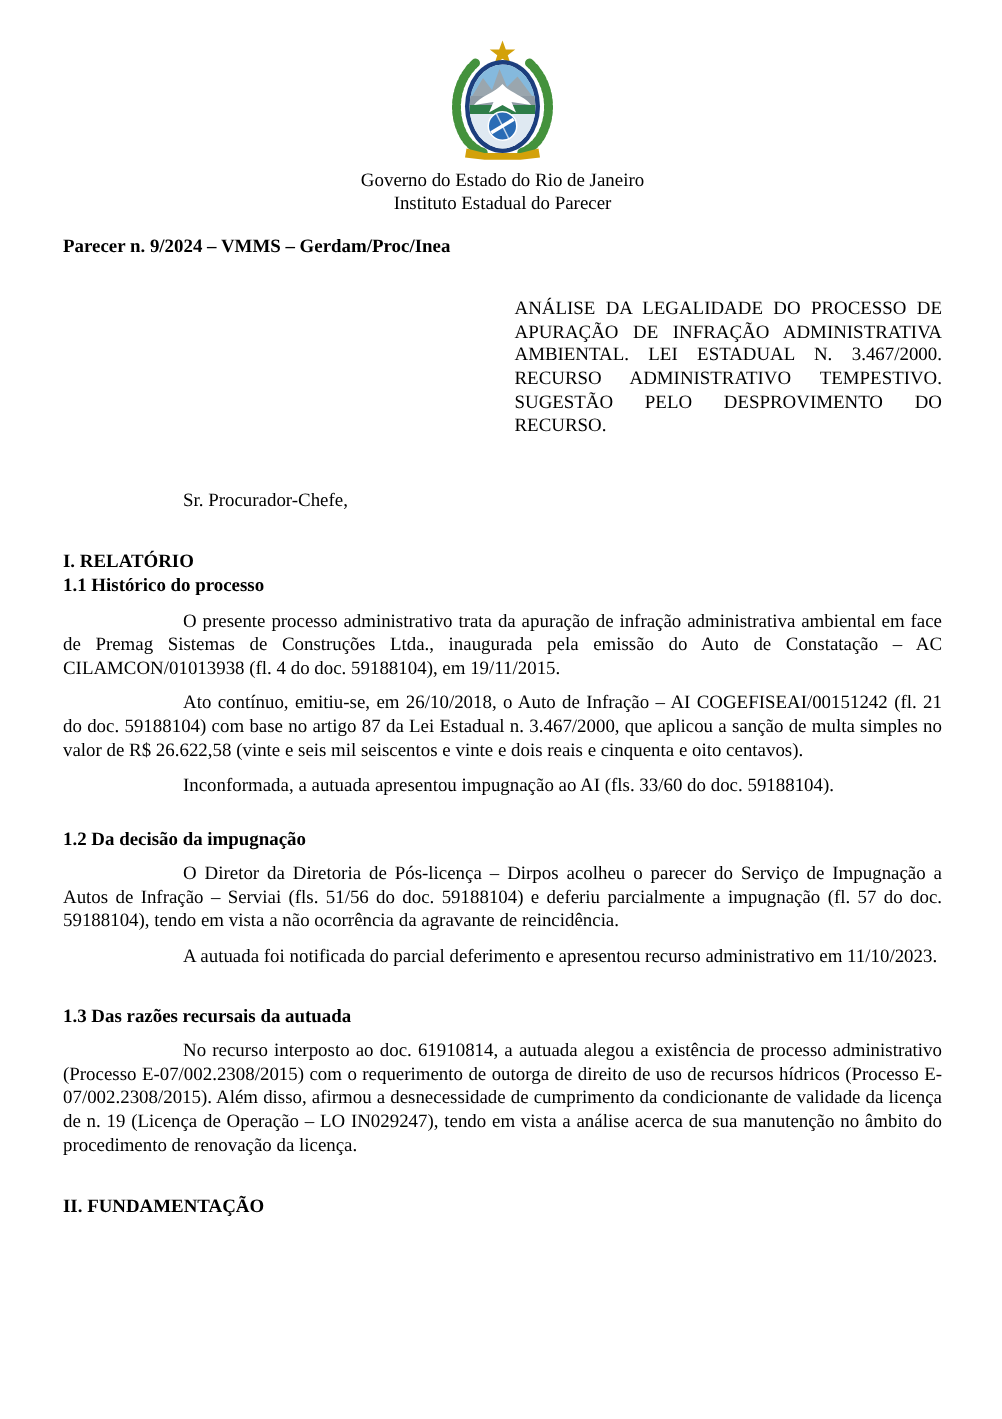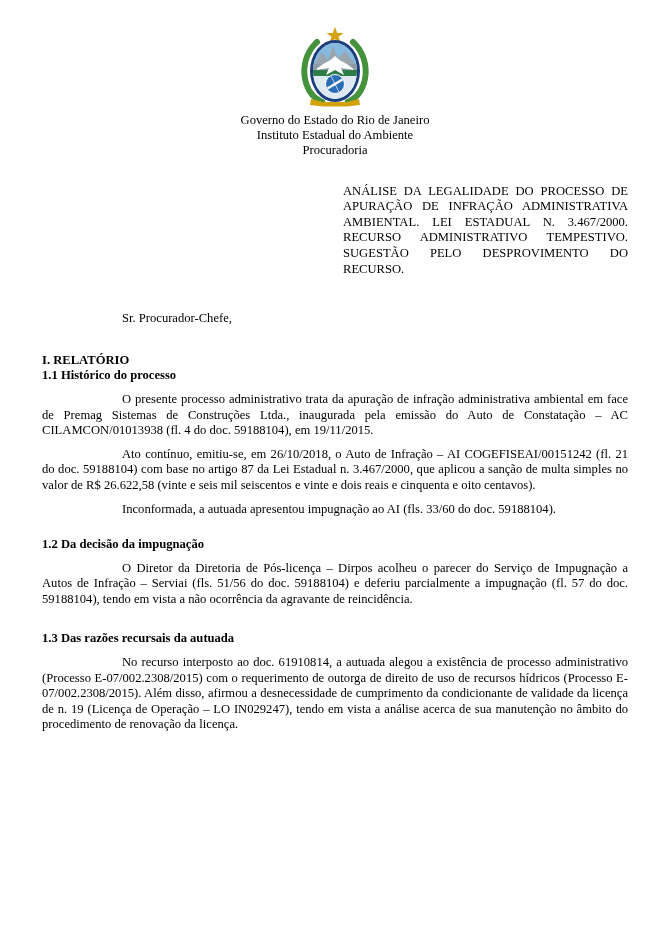--- a/index.html
+++ b/index.html
@@ -89,42 +89,44 @@
             <path d="M43,30 C38,36 28,38 24,44 L37,42 L34,49 L43,44 L52,49 L49,42 L62,44 C58,38 48,36 43,30 Z" fill="#ffffff"></path>
             <circle cx="43" cy="58" r="9.5" fill="#2a6cb5"></circle>
             <circle cx="43" cy="58" r="9.5" fill="none" stroke="#ffffff" stroke-width="1"></circle>
             <path d="M35.5,62.5 L50.5,53.5" stroke="#ffffff" stroke-width="2.4"></path>
             <path d="M39,50 L47,66" stroke="#ffffff" stroke-width="1" opacity="0.7"></path>
           </g>
           <path d="M19,73 L31,76 L55,76 L67,73 L68,79 L55,80.5 L31,80.5 L18,79 Z" fill="#d3a10a"></path>
         </svg>
       </span>
       <div class="org-line">Governo do Estado do Rio de Janeiro</div>
-      <div class="org-line">Instituto Estadual do Ambiente</div>
-      <div class="org-line">Procuradoria</div>
+      <div class="org-line">Instituto Estadual do Parecer</div>
     </div>
 
 
+    <div class="subject">Parecer n. 9/2024 – VMMS – Gerdam/Proc/Inea</div>
 
     <div class="ementa">ANÁLISE DA LEGALIDADE DO PROCESSO DE APURAÇÃO DE INFRAÇÃO ADMINISTRATIVA AMBIENTAL. LEI ESTADUAL N. 3.467/2000. RECURSO ADMINISTRATIVO TEMPESTIVO. SUGESTÃO PELO DESPROVIMENTO DO RECURSO.</div>
 
     <div class="salutation">Sr. Procurador-Chefe,</div>
 
     <div class="sec mt-sec1">I. RELATÓRIO</div>
     <div class="sec">1.1 Histórico do processo</div>
 
     <p class="para">O presente processo administrativo trata da apuração de infração administrativa ambiental em face de Premag Sistemas de Construções Ltda., inaugurada pela emissão do Auto de Constatação – AC CILAMCON/01013938 (fl. 4 do doc. 59188104), em 19/11/2015.</p>
     <p class="para">Ato contínuo, emitiu-se, em 26/10/2018, o Auto de Infração – AI COGEFISEAI/00151242 (fl. 21 do doc. 59188104) com base no artigo 87 da Lei Estadual n. 3.467/2000, que aplicou a sanção de multa simples no valor de R$ 26.622,58 (vinte e seis mil seiscentos e vinte e dois reais e cinquenta e oito centavos).</p>
     <p class="para">Inconformada, a autuada apresentou impugnação ao AI (fls. 33/60 do doc. 59188104).</p>
 
     <div class="sec mt-sub2">1.2 Da decisão da impugnação</div>
     <p class="para">O Diretor da Diretoria de Pós-licença – Dirpos acolheu o parecer do Serviço de Impugnação a Autos de Infração – Serviai (fls. 51/56 do doc. 59188104) e deferiu parcialmente a impugnação (fl. 57 do doc. 59188104), tendo em vista a não ocorrência da agravante de reincidência.</p>
+    <p class="para">A autuada foi notificada do parcial deferimento e apresentou recurso administrativo em 11/10/2023.</p>
 
     <div class="sec mt-sub3">1.3 Das razões recursais da autuada</div>
     <p class="para">No recurso interposto ao doc. 61910814, a autuada alegou a existência de processo administrativo (Processo E-07/002.2308/2015) com o requerimento de outorga de direito de uso de recursos hídricos (Processo E-07/002.2308/2015). Além disso, afirmou a desnecessidade de cumprimento da condicionante de validade da licença de n. 19 (Licença de Operação – LO IN029247), tendo em vista a análise acerca de sua manutenção no âmbito do procedimento de renovação da licença.</p>
 
+    <div class="sec mt-sec2">II. FUNDAMENTAÇÃO</div>
   </div>
 
   <div class="footer">
     <span class="f-doc">Parecer 24 (67926289)</span>
     <span class="f-sei">SEI E-07/002.2934/2016 / pg. 1</span>
   </div>
 </div>
 
 </body></html>

